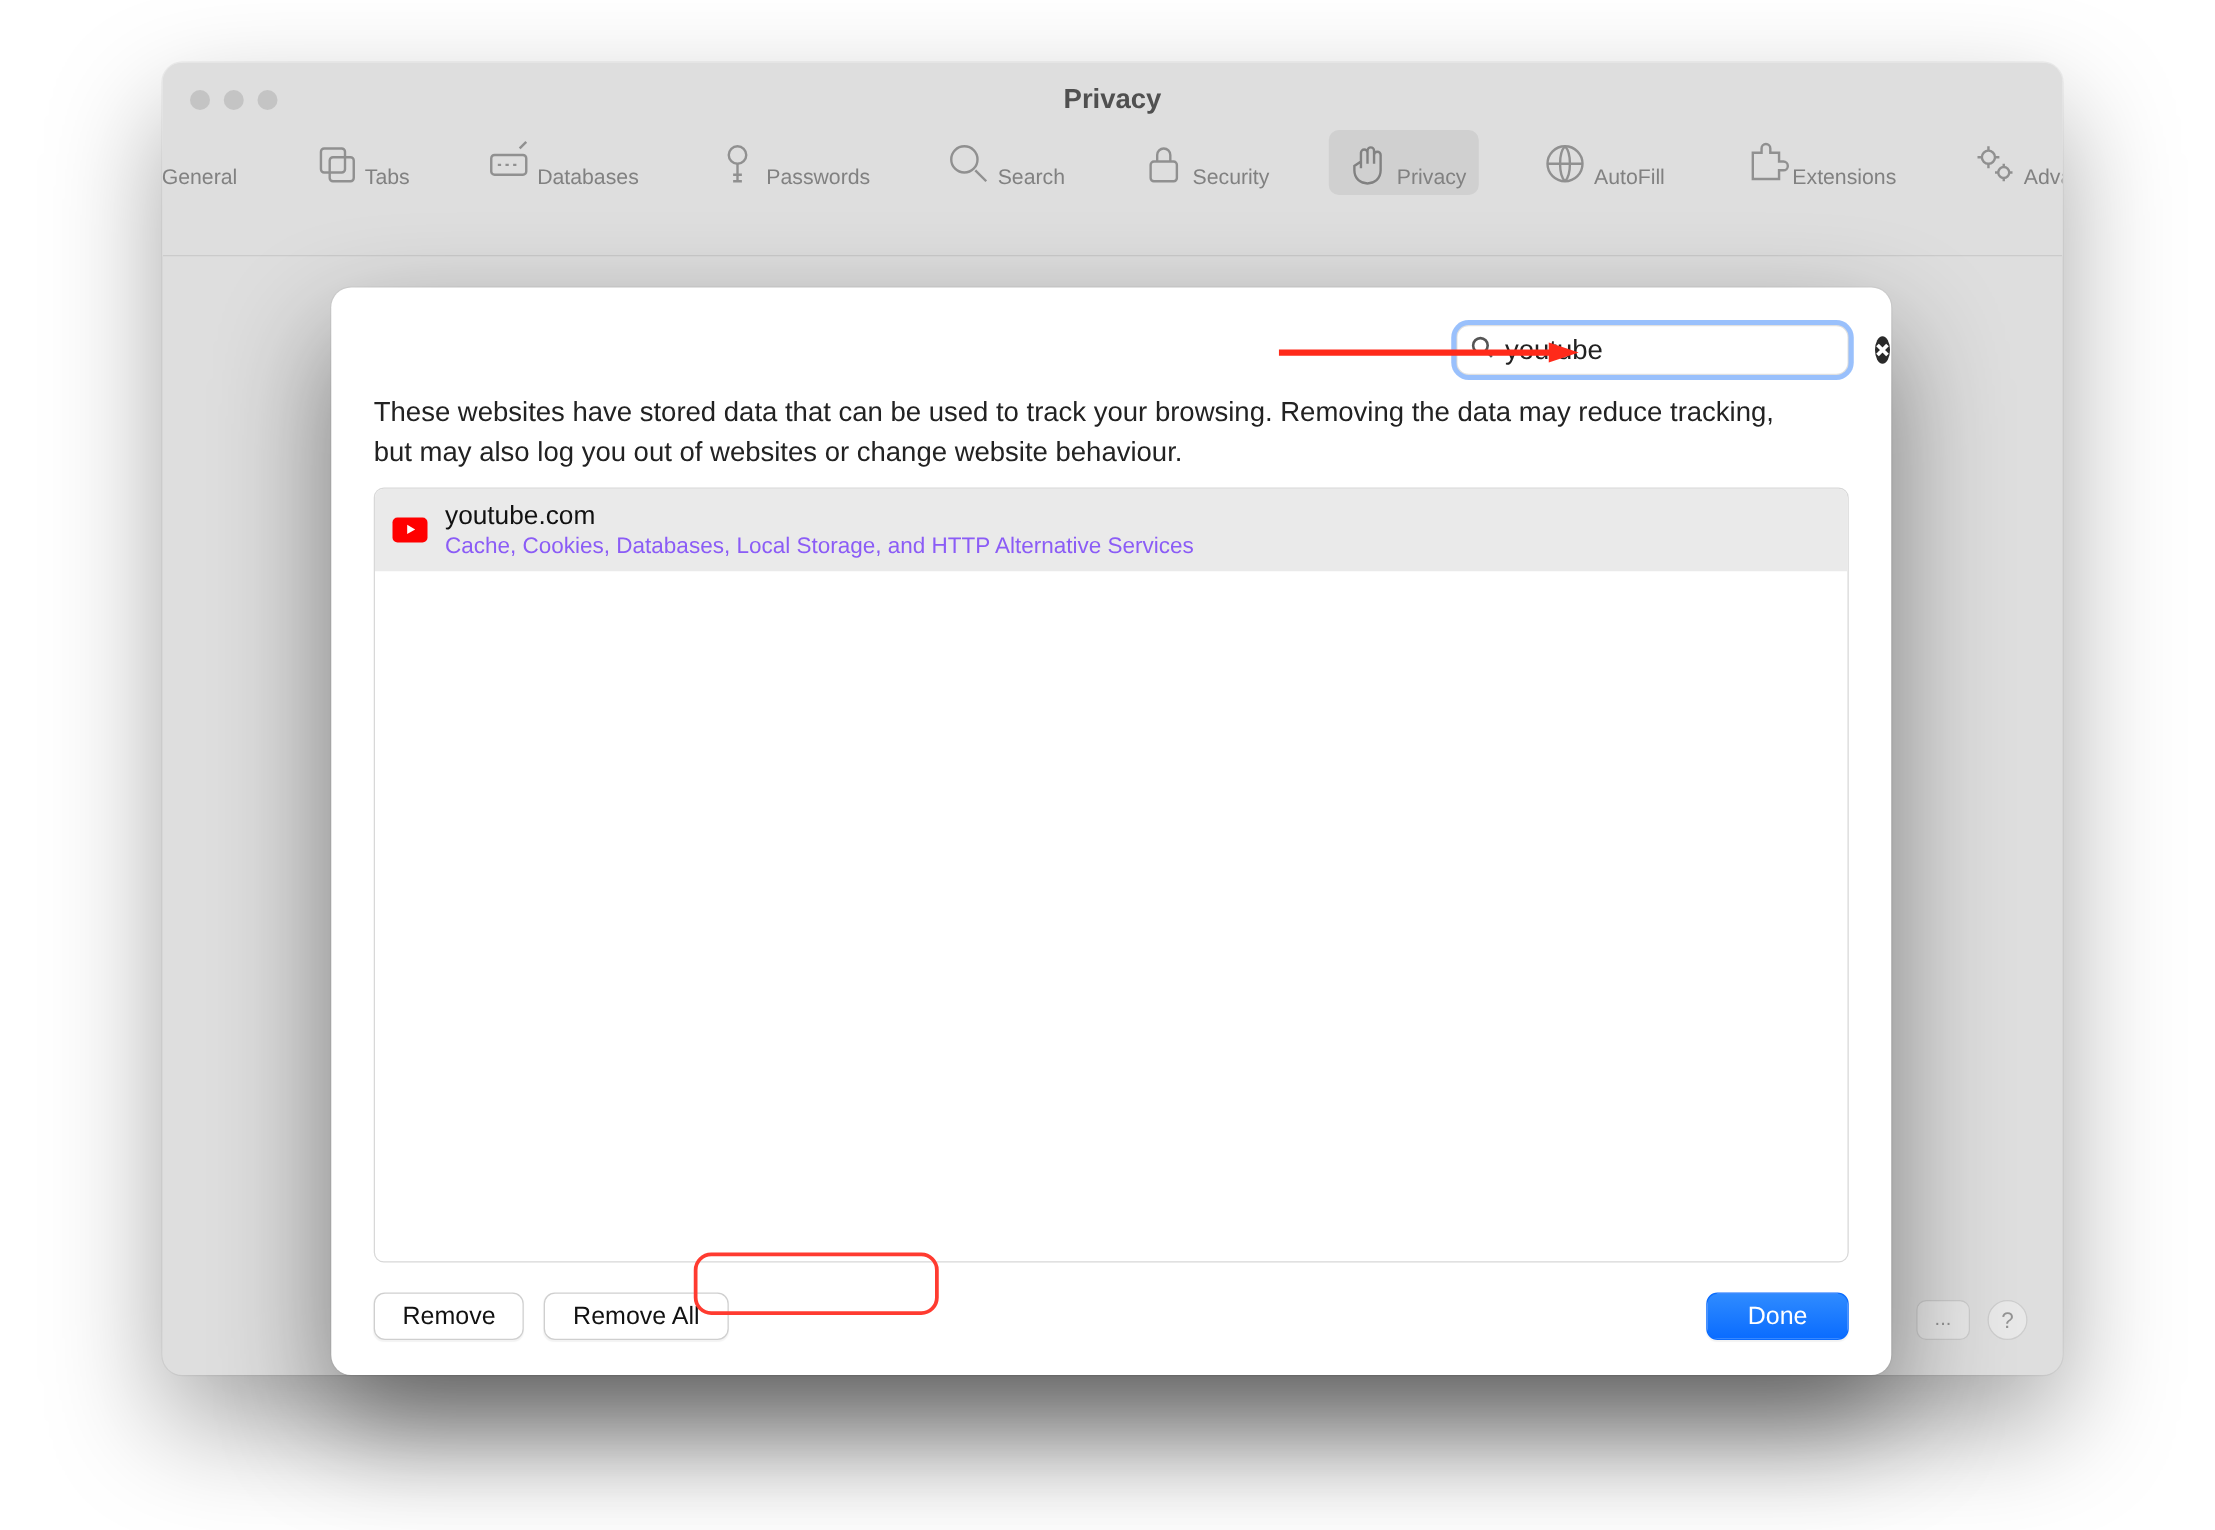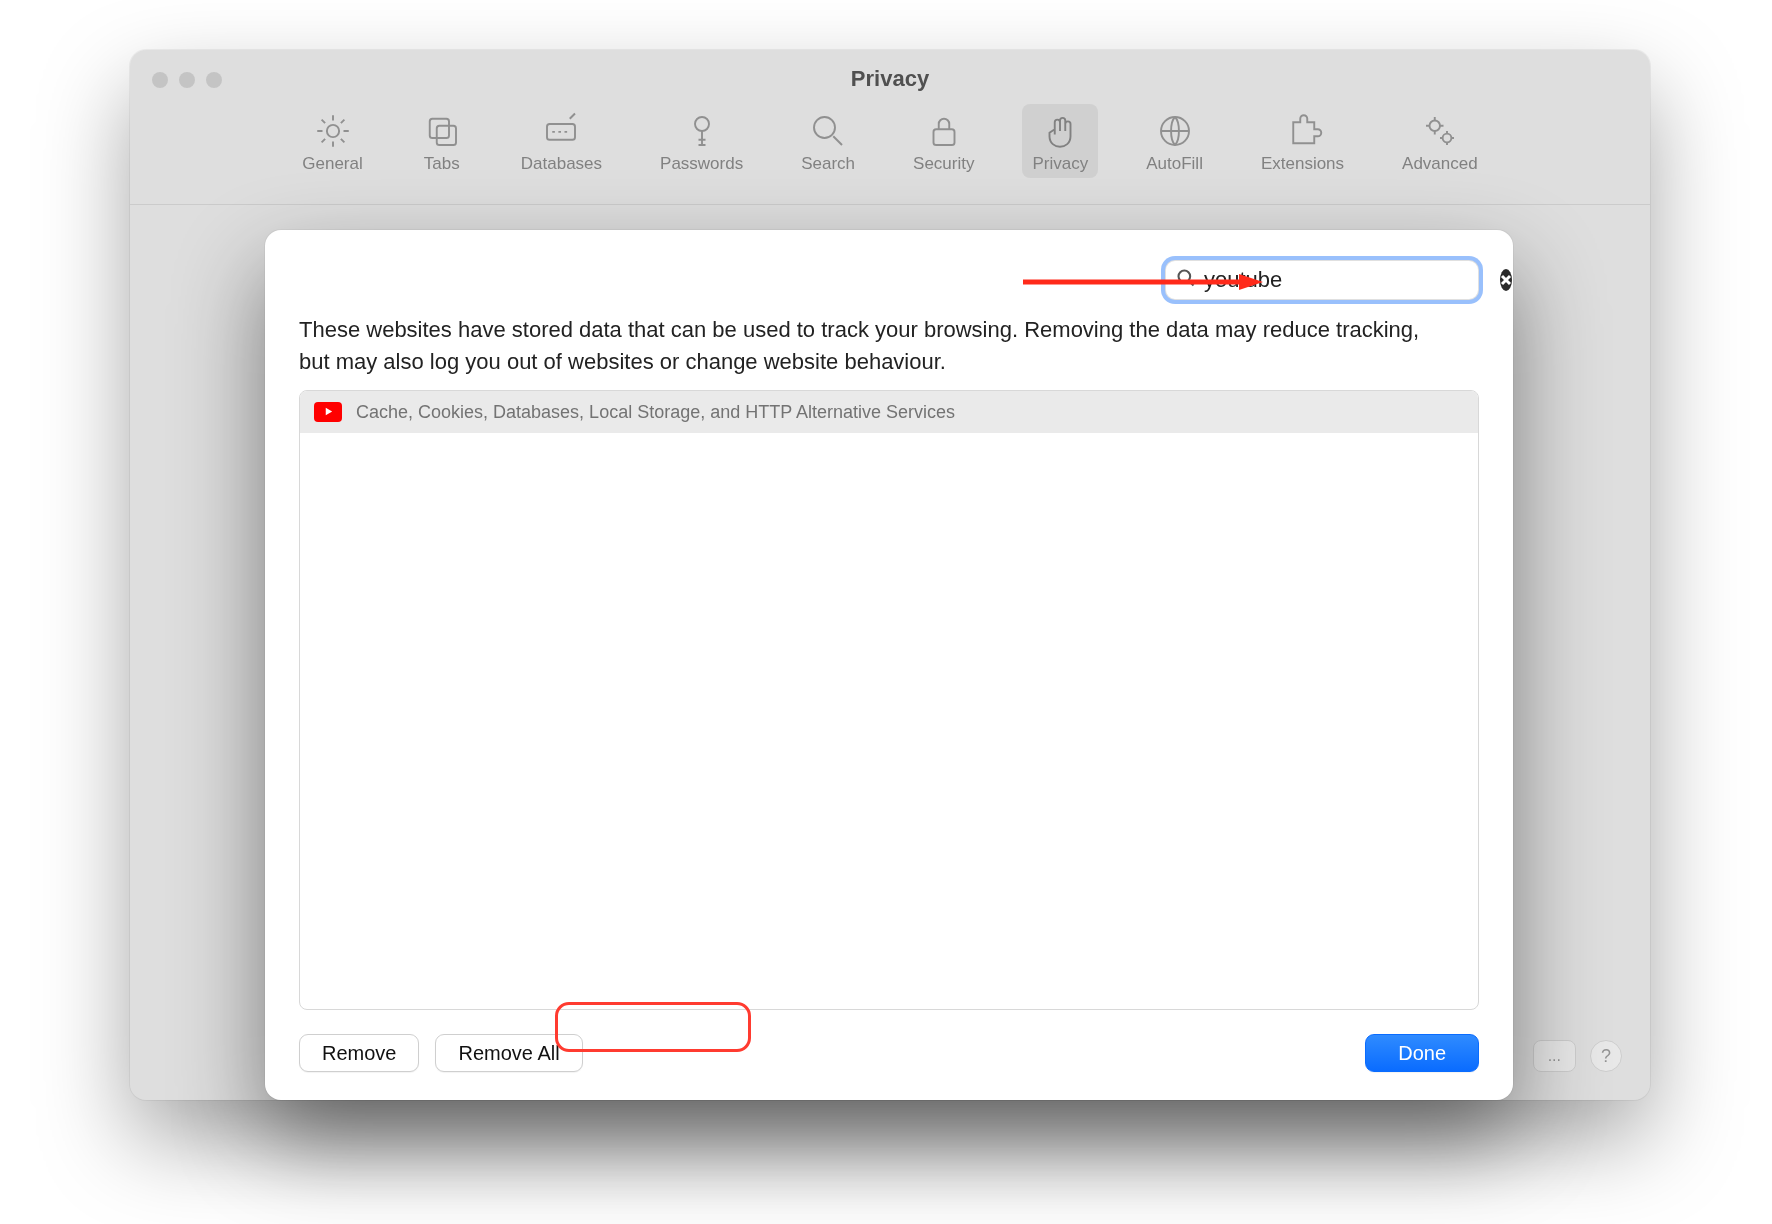--- a/index.html
+++ b/index.html
@@ -38,21 +38,21 @@
   .title {
     position: absolute; left:0; right:0; top:16px;
     text-align: center; font-size: 22px; font-weight: 600; color:#555;
   }
   .toolbar-tabs {
     position: absolute; left:0; right:0; top:54px;
     display: flex; justify-content: center; gap: 38px;
     color:#8a8a8a;
   }
   .tab {
-    display:flex; flex-direction:column; align-items:center; gap:2px;
+    display:flex; flex-direction:row; align-items:flex-end; gap:2px;
     padding: 6px 10px 4px; border-radius:8px;
     font-size:17px;
   }
   .tab.selected { background: rgba(0,0,0,0.06); color:#8a8a8a; }
   .tab svg { width:42px; height:42px; fill:none; stroke:#9a9a9a; stroke-width:2.2; }
   .tab.selected svg { stroke:#8a8a8a; }
 
   .bottom-right-stuff {
     position:absolute; right:28px; bottom:28px;
     display:flex; align-items:center; gap:14px;
@@ -127,21 +127,21 @@
     padding:10px 14px;
     background:#eaeaea;
   }
   .site-favicon {
     width:28px; height:20px; border-radius:4px; background:#ff0000;
     display:flex; align-items:center; justify-content:center;
   }
   .site-favicon svg { width:11px; height:11px; fill:#fff; }
   .site-text { display:flex; flex-direction:column; }
   .site-name { font-size:21px; color:#111; }
-  .site-detail { font-size:18px; color:#737373; margin-top:1px;}
+  .site-detail { font-size:18px; color:#8b5cf6; margin-top:1px;}
 
   .sheet-buttons {
     display:flex; align-items:center; gap:16px;
   }
   .sheet-buttons .spacer { flex:1; }
   .mac-btn {
     height:38px; padding:0 22px;
     border-radius:9px;
     border:1px solid #cfcfcf;
     background:#fff; color:#111;
@@ -290,20 +290,21 @@
     <div class="desc">These websites have stored data that can be used to track your browsing. Removing the data may reduce tracking, but may also log you out of websites or change website behaviour.</div>
 
     <div class="site-list">
       <div class="site-row">
         <div class="site-favicon">
           <svg viewBox="0 0 12 12">
               <polygon points="3,2 3,10 10,6"></polygon>
             </svg>
         </div>
         <div class="site-text">
+          <div class="site-name">youtube.com</div>
           <div class="site-detail">Cache, Cookies, Databases, Local Storage, and HTTP Alternative Services</div>
         </div>
       </div>
     </div>
 
     <div class="sheet-buttons">
       <button class="mac-btn"><span>Remove</span></button>
       <button class="mac-btn"><span>Remove All</span></button>
       <div class="spacer"></div>
       <button class="mac-btn default"><span>Done</span></button>

